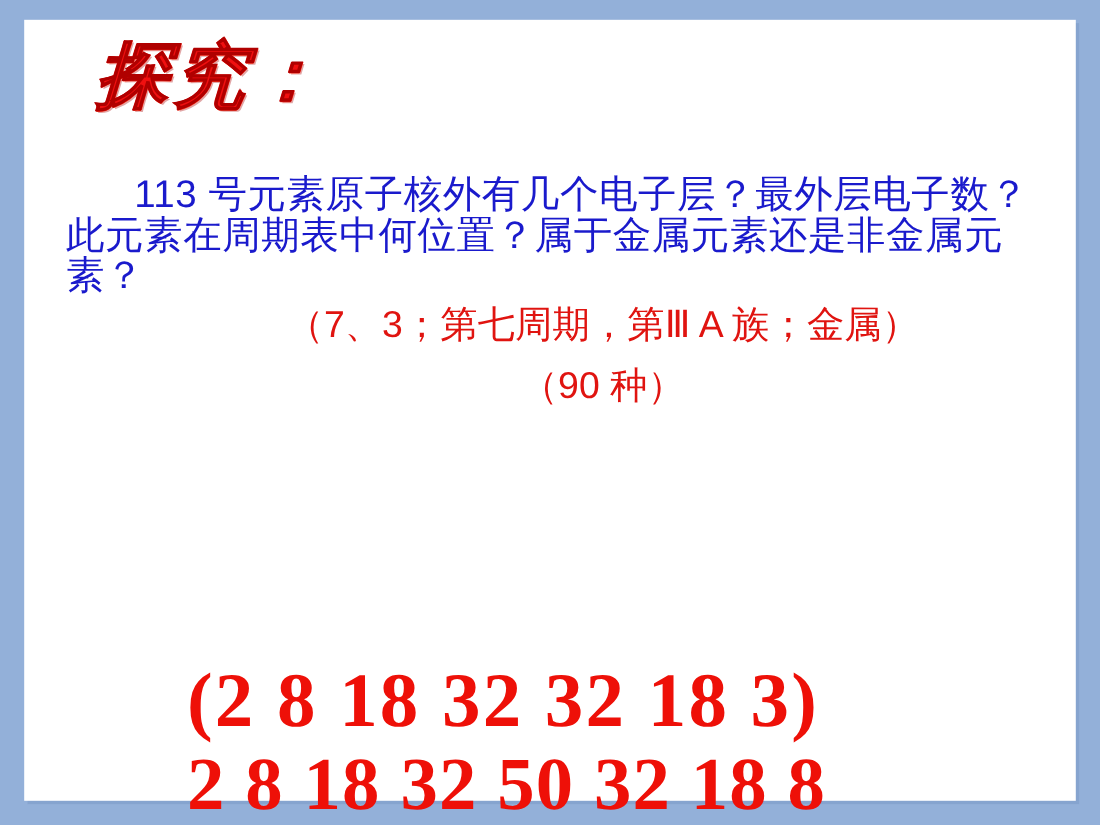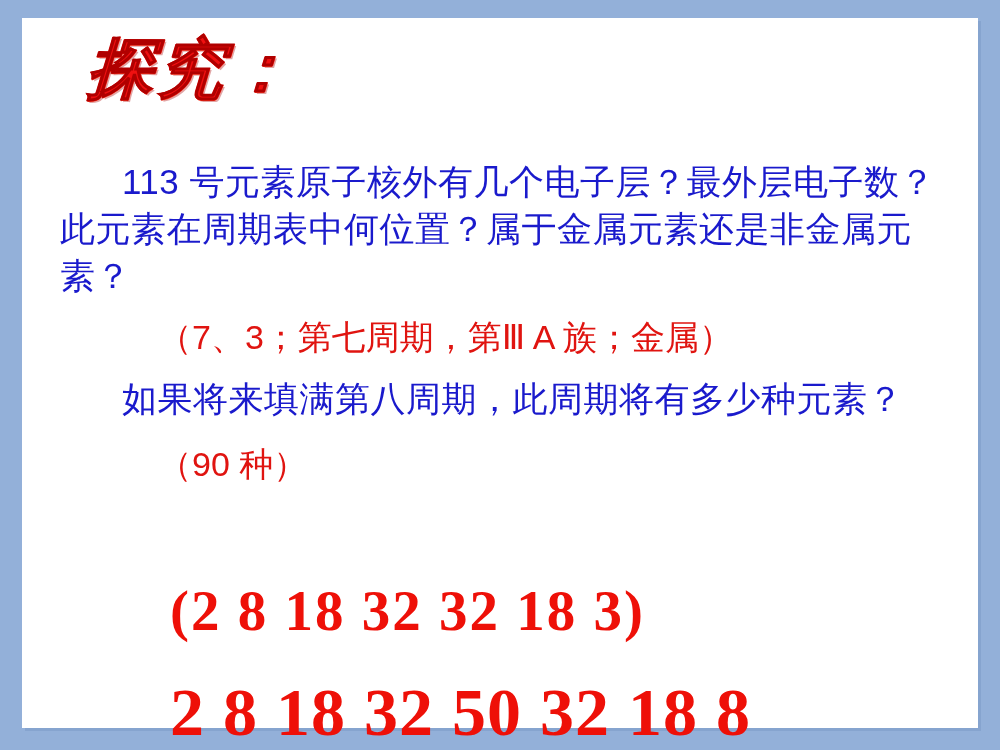--- a/index.html
+++ b/index.html
@@ -51,52 +51,53 @@
   
   #body {
     position: absolute;
     left: 38px;
     top: 140px;
     width: 890px;
   }
   .para {
     font-family: "Liberation Sans", "DejaVu Sans", sans-serif;
     font-size: 35px;
-    line-height: 47px;
+    line-height: 37px;
     letter-spacing: 0.5px;
     margin: 0;
     white-space: pre-wrap;
     word-break: break-all;
   }
   .blue  { color: #1a1acc; }
   .indent { text-indent: 62px; }
 
   .answer {
     font-family: "Liberation Sans", "DejaVu Sans", sans-serif;
     font-size: 34px;
     line-height: 52px;
     color: #e01410;
-    margin: 12px;
+    margin: 0;
     padding-left: 86px;
     white-space: nowrap;
+    text-align: center;
   }
   .answer.small-gap { line-height: 60px; }
 
   
   .numrow {
     position: absolute;
     font-family: "Liberation Serif", "DejaVu Serif", serif;
     font-weight: bold;
     color: #ee1008;
     white-space: nowrap;
   }
   #numrow-1 {
     left: 148px;
-    top: 560px;
-    font-size: 57px;
+    top: 580px;
+    font-size: 70px;
     letter-spacing: 2px;
   }
   #numrow-2 {
     left: 148px;
     top: 655px;
     font-size: 68px;
     letter-spacing: 1px;
   }
 </style>
 </head>
@@ -107,21 +108,20 @@
   <div id="panel" style="background: rgb(255, 255, 255);">
 
     <div id="title">探究：</div>
 
     <div id="body">
 
       <p class="para blue indent">113 号元素原子核外有几个电子层？最外层电子数？此元素在周期表中何位置？属于金属元素还是非金属元素？</p>
 
       <p class="answer">（7、3；第七周期，第Ⅲ A 族；金属）</p>
 
-      <p class="para blue indent">如果将来填满第八周期，此周期将有多少种元素？</p>
 
       <p class="answer small-gap">（90 种）</p>
 
     </div>
 
     <div class="numrow" id="numrow-1">(2  8  18  32  32  18  3)</div>
 
     <div class="numrow" id="numrow-2">2 8 18  32  50 32  18  8</div>
 
   </div>

